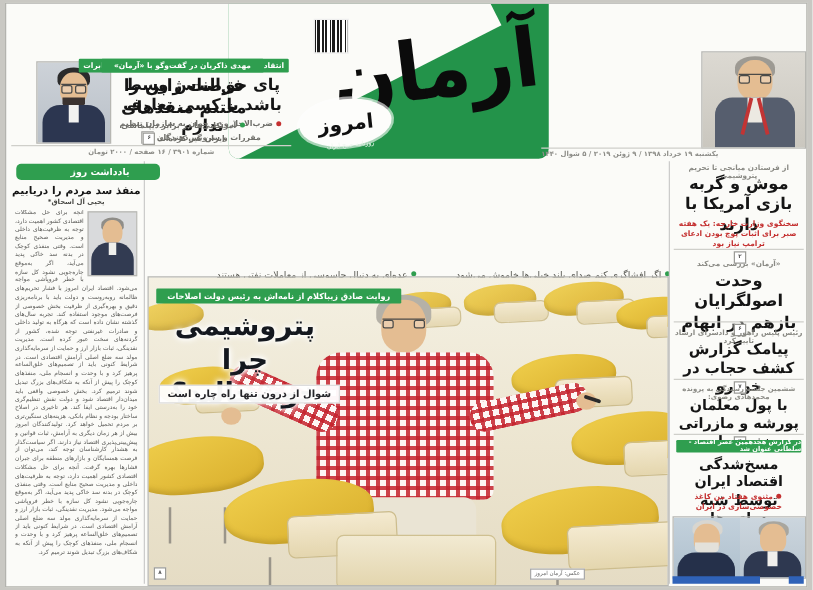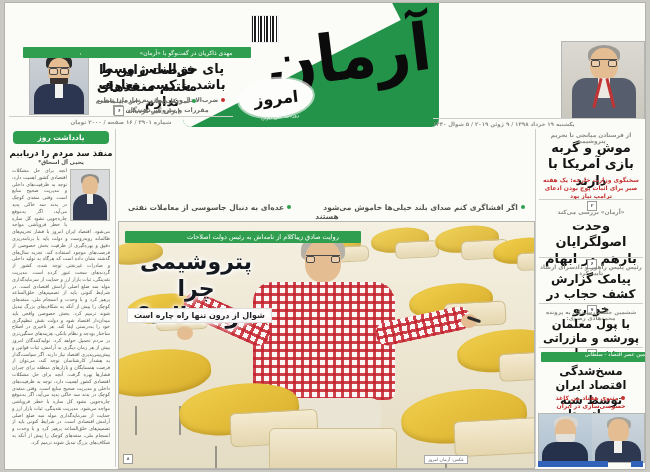--- a/index.html
+++ b/index.html
@@ -12,24 +12,23 @@
   .paper{
     position:absolute;left:4px;top:2px;width:640px;height:466px;
     background:#fbfbf8;border:1px solid #b3b3ae;overflow:hidden;
   }
   .abs{position:absolute;}
   .hr{position:absolute;height:1px;background:#cfcfca;}
   .vr{position:absolute;width:1px;background:#cccccb;}
 
   
   .kbar{
-    background:#2f9e4f;color:#fff;font-weight:normal;
+    background:#2f9e4f;color:#fff;font-weight:bold;
     display:flex;align-items:center;justify-content:center;
     border-radius:1px;
-    padding-left:40px;
   }
   .kplain{color:#8a8a84;font-weight:bold;text-align:center;}
   .hl{font-weight:bold;color:#151515;text-align:center;line-height:1.25;}
   .red{color:#c43030;font-weight:bold;text-align:center;line-height:1.3;}
   .gray{color:#6f6f6a;font-weight:bold;text-align:center;line-height:1.35;}
   .dot{display:inline-block;width:4px;height:4px;border-radius:50%;background:#2f9e4f;margin:0 1px 1px 3px;vertical-align:middle;}
   .dot.r{background:#c43030;}
   .pagebox{
     display:inline-block;width:8px;height:8px;border:1px solid #9b9b96;background:#fff;
     font-size:4.5px;line-height:8px;text-align:center;color:#555;vertical-align:middle;font-weight:bold;
@@ -72,21 +71,21 @@
       repeating-linear-gradient(0deg,rgba(196,34,44,.85) 0 3px,rgba(196,34,44,0) 3px 8px),
       repeating-linear-gradient(90deg,rgba(196,34,44,.85) 0 3px,rgba(196,34,44,0) 3px 8px);
   }
 
   .credit{position:absolute;background:#fff;border:1px solid #aaa;color:#666;font-size:4.5px;line-height:7px;padding:0 3px;}
 
   .sideportraits{display:flex;width:100%;height:100%;}
   .sideportraits>div{position:relative;width:50%;height:100%;overflow:hidden;}
 
   .bluebar{position:absolute;background:#2f62b8;}
-  .notepill{background:#2f9e4f;color:#fff;border-radius:4px;display:flex;align-items:center;justify-content:center;font-weight:bold;}
+  .notepill{background:#2f9e4f;color:#fff;border-radius:4px;display:flex;align-items:center;justify-content:center;font-weight:bold;padding-left:19px;}
   .bodytxt{
     font-size:4.8px;line-height:1.42;color:#5a5a57;text-align:justify;overflow:hidden;direction:rtl;
   }
   .bodytxt .foto{float:right;width:38px;height:50px;border:1px solid #b7b7b2;margin:1px 0 2px 3px;background:#d9dadc;position:relative;overflow:hidden;}
 </style>
 </head>
 <body>
 
 <div class="paper">
 
@@ -126,21 +125,21 @@
   </div>
   <div class="abs kbar" style="left:76px;top:44px;width:130px;height:11px;font-size:6px;">مهدی ذاکریان در گفت‌وگو با «آرمان»</div>
   <div class="abs hl" style="left:86px;top:58px;width:112px;font-size:13.5px;">فرصت ژاپن را مغتنم منفذهای</div>
   <div class="abs gray" style="left:86px;top:94px;width:112px;font-size:6.3px;">
     <span class="dot"></span><span>آمریکایی‌ها در برابر دیپلماسی ایران گیر کرده‌اند</span>
     <span class="pagebox">۶</span>
   </div>
   <div class="hr" style="left:428px;top:115px;width:210px;"></div>
   <div class="abs" style="left:428px;top:118px;width:208px;font-size:5.5px;color:#8d8d88;text-align:left;font-weight:bold;direction:rtl;">یکشنبه ۱۹ خرداد ۱۳۹۸ / ۹ ژوئن ۲۰۱۹ / ۵ شوال ۱۴۴۰</div>
 
-  <div class="abs" style="left:112px;top:200px;width:420px;text-align:center;font-size:7.5px;color:#55554f;font-weight:bold;">
+  <div class="abs" style="left:112px;top:212px;width:420px;font-size:7.5px;color:#55554f;font-weight:normal;">
     <span><span class="dot"></span><span>اگر افشاگری کنم صدای بلند خیلی‌ها خاموش می‌شود</span></span>
     <span style="display:inline-block;width:26px;"></span>
     <span><span class="dot"></span><span>عده‌ای به دنبال جاسوسی از معاملات نفتی هستند</span></span>
   </div>
 
   <div class="vr" style="left:110px;top:126px;height:338px;"></div>
   <div class="vr" style="left:530px;top:126px;height:338px;"></div>
 
   <div class="abs notepill" style="left:8px;top:128px;width:96px;height:13px;font-size:7.5px;">یادداشت روز</div>
   <div class="abs hl" style="left:4px;top:145px;width:104px;font-size:8.5px;">منفذ سد مردم را دریابیم</div>

